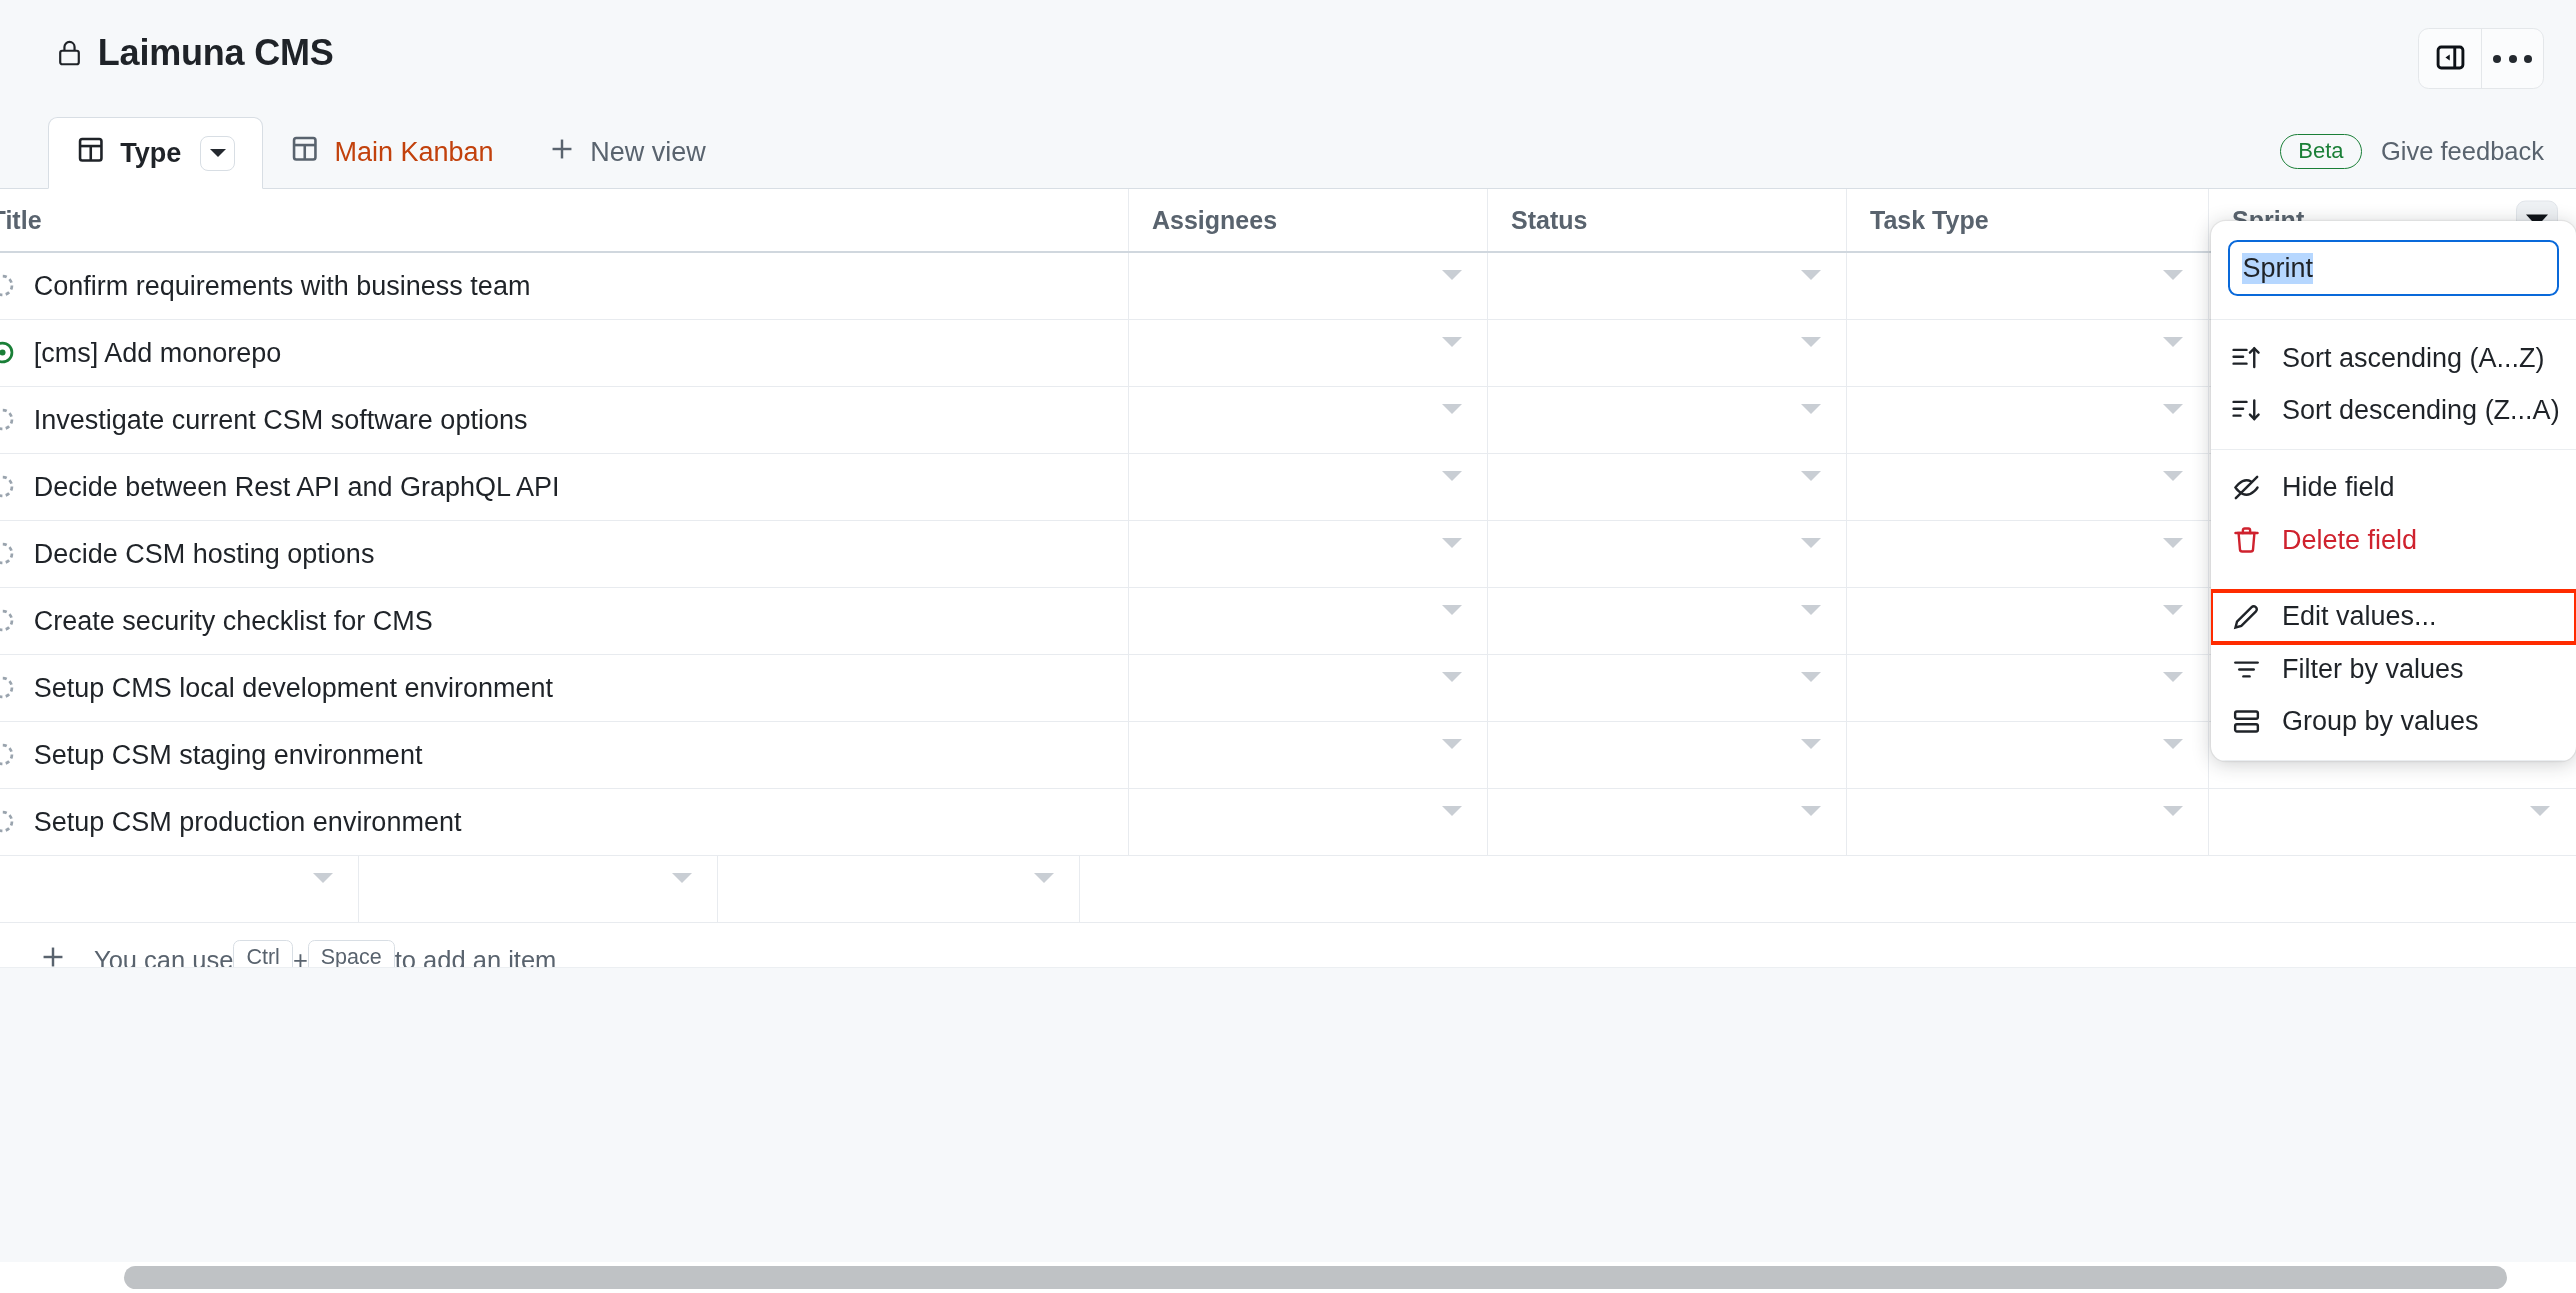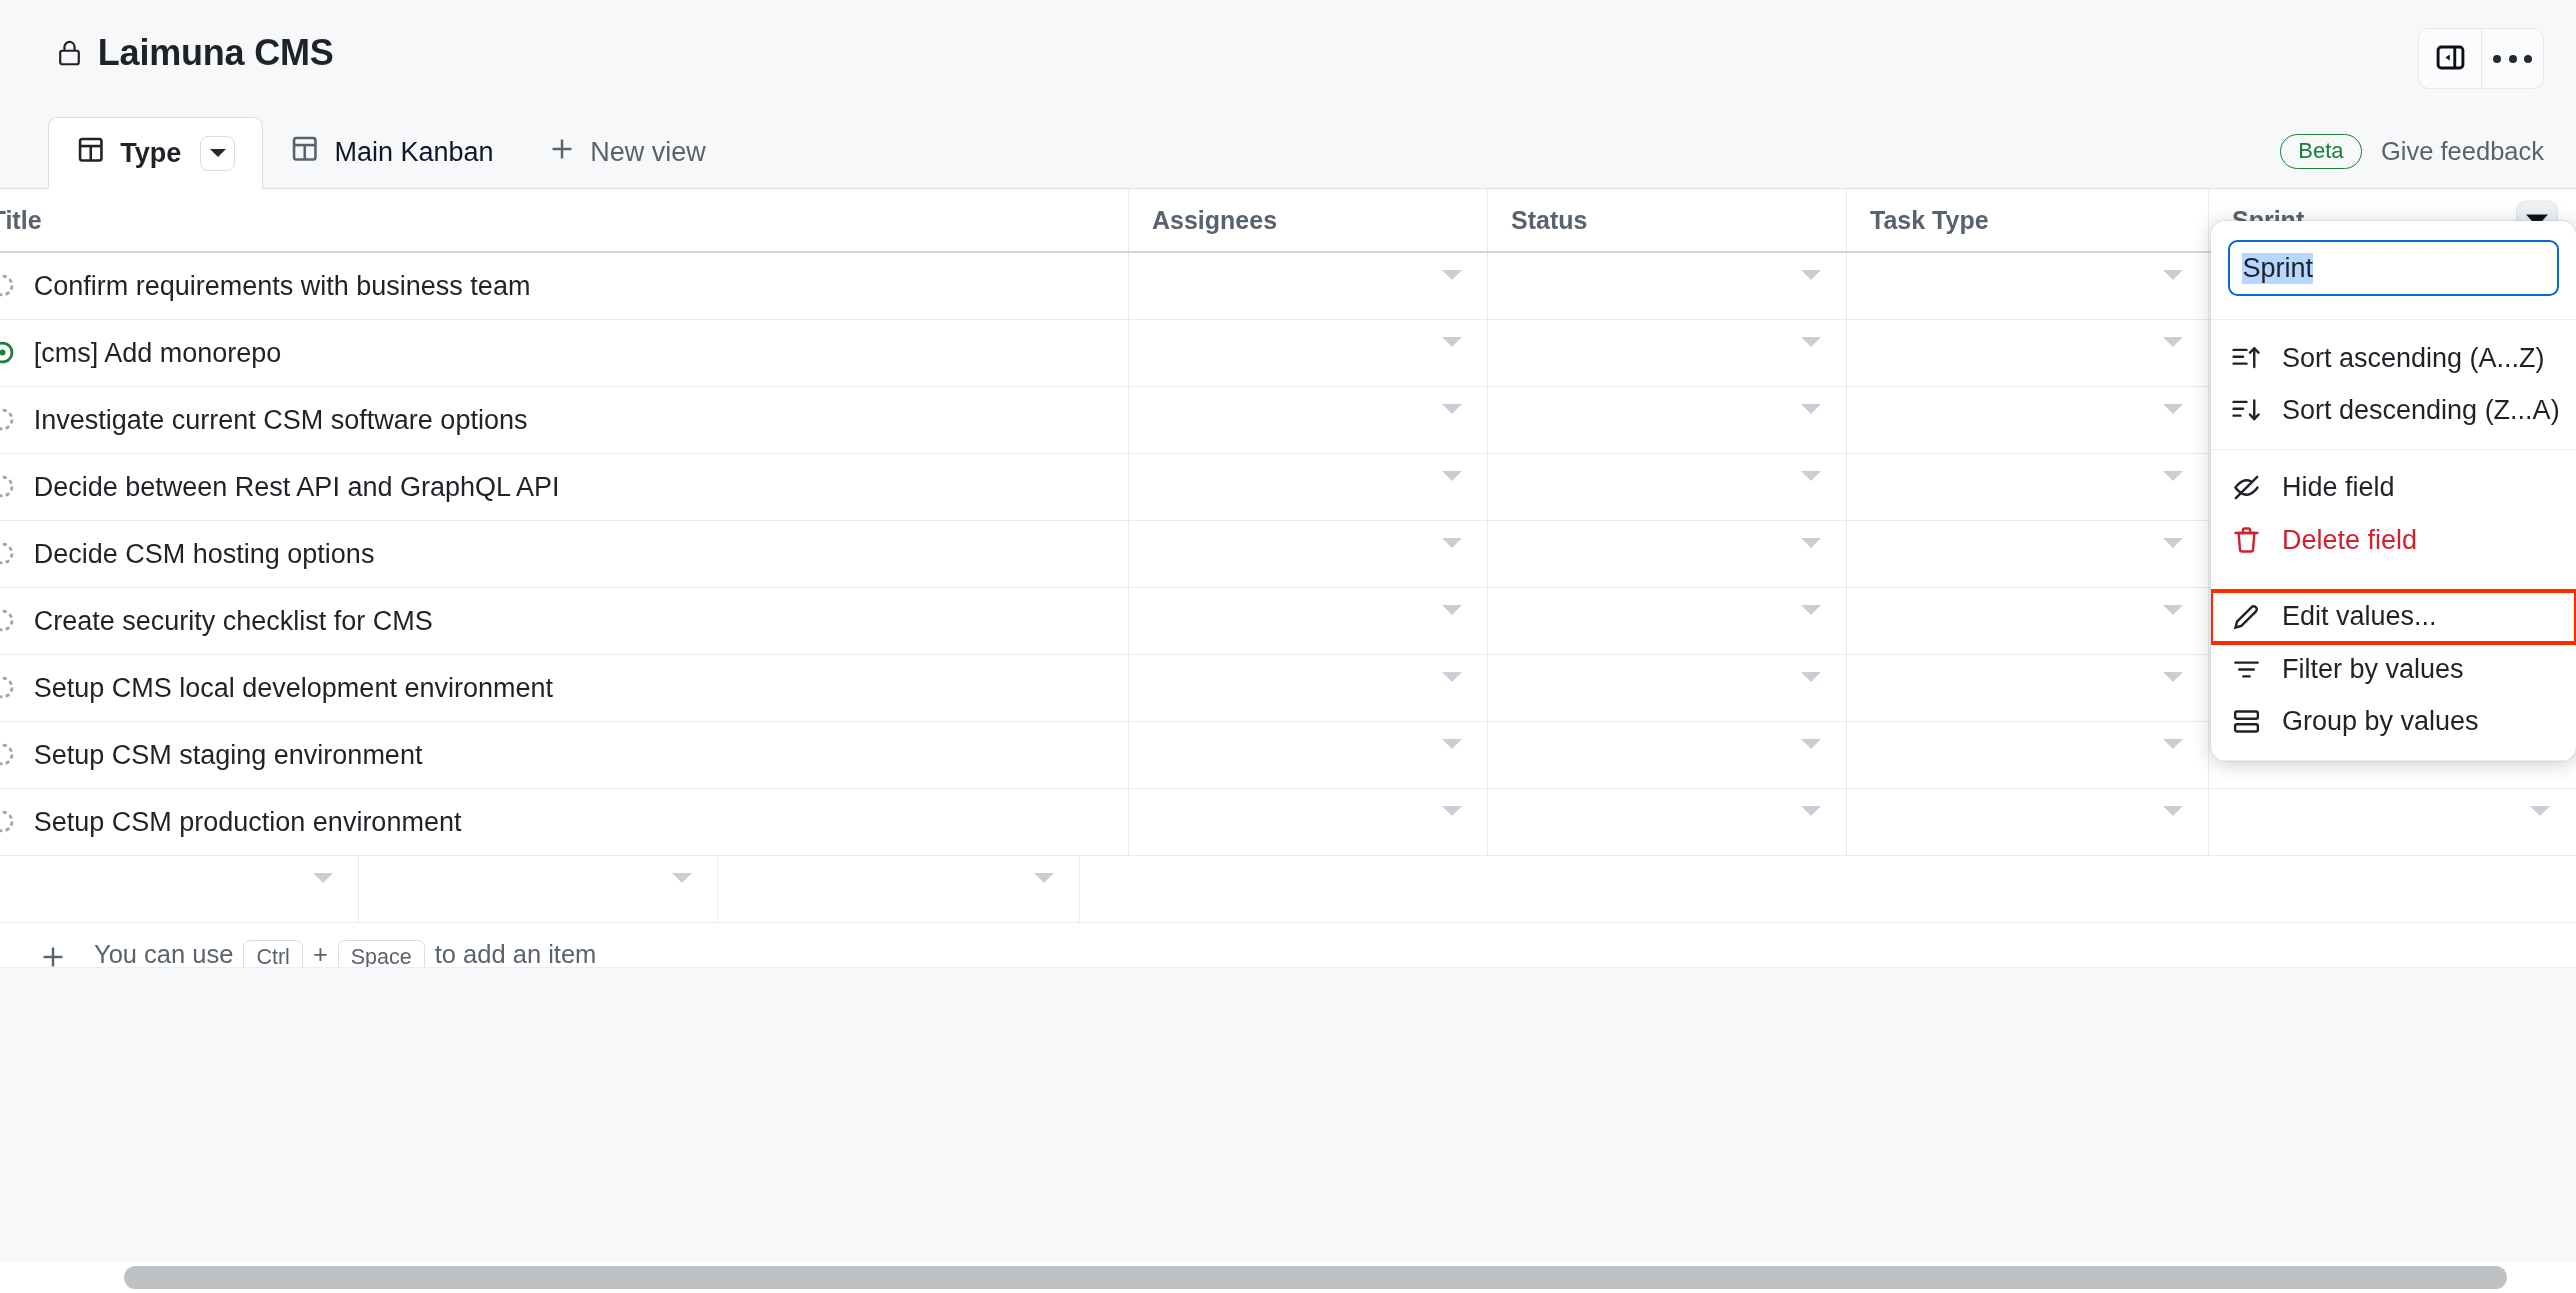--- a/index.html
+++ b/index.html
@@ -21,21 +21,21 @@
      border: 1.3px solid #e4e7ea; border-radius: 10.7px; background: #fbfcfd; overflow: hidden; }
   .win-btn { width: 62px; height: 59px; display: flex; align-items: center; justify-content: center; cursor: pointer; background: transparent; }
   .win-btn + .win-btn { border-left: 1.3px solid #e4e7ea; }
   .dots { display: flex; gap: 7.4px; }
   .dots i { width: 8px; height: 8px; border-radius: 50%; background: #24292f; display: block; }
 
   
   .tabstrip { position: absolute; left: 0; top: 114px; width: 2576px; height: 75px; background: #f6f8fa;
      border-bottom: 1.3px solid #d8dee4; display: flex; align-items: flex-end; }
   .tab { height: 72px; display: flex; align-items: center; gap: 14.8px; padding: 0 27px; cursor: pointer;
-     font-size: 27px; color: #0f172a; position: relative; }
+     font-size: 27px; color: #c2410c; position: relative; }
   .tab.active { background: #ffffff; color: #1f2328; font-weight: 600;
      border: 1.3px solid #d8dee4; border-bottom: 1.3px solid #ffffff; border-radius: 9.4px 9.4px 0 0; margin-bottom: -1.3px; }
   .tab-caret { width: 35px; height: 35px; border: 1.3px solid #d8dee4; border-radius: 8px;
      display: flex; align-items: center; justify-content: center; background: #fff; margin-left: 4px; }
   .newview { display: flex; align-items: center; gap: 14.8px; padding: 0 27px; height: 72px;
      font-size: 27px; color: #59636e; cursor: pointer; }
 
   .beta-wrap { position: absolute; right: 32px; top: 134px; display: flex; align-items: center; gap: 19px; }
   .beta-badge { border: 1.3px solid #1a7f37; color: #1a7f37; border-radius: 27px; padding: 5.4px 17.4px;
      font-size: 22px; line-height: 1; }
@@ -65,21 +65,21 @@
      border-top: 8.7px solid #24292f; }
   .hdr-caret-btn { position: absolute; right: 17.4px; top: 50%; transform: translateY(-50%);
      width: 42px; height: 39px; background: #eef1f4; border: 1.3px solid #e1e5ea; border-radius: 9.4px;
      display: flex; align-items: center; justify-content: center; cursor: pointer; }
   .sprint-chip { margin-left: 23px; background: #f0f2f5; border: 1.3px solid #dfe3e8; border-radius: 27px;
      padding: 6.7px 20px; font-size: 24px; color: #1f2328; font-weight: 500; }
 
   .addrow { display: flex; align-items: center; height: 70px; width: 2576px;
      border-bottom: 1.3px solid #e8ebef; background: #fff; }
   .addrow .plus { margin-left: 39px; margin-right: 27px; color: #59636e; }
-  .addrow .txt { font-size: 25.5px; color: #59636e; display: flex; align-items: flex-start; gap: 10px; }
+  .addrow .txt { font-size: 25.5px; color: #59636e; display: flex; align-items: flex-end; gap: 0; }
   .kbd { border: 1.3px solid #d8dee4; border-radius: 6.7px; padding: 2.7px 12px; font-size: 21.5px;
      color: #59636e; background: #fff; line-height: 1.3; }
 
   .below { position: absolute; left: 0; top: 967px; width: 2576px; height: 295px; background: #f6f8fa;
      border-top: 1.3px solid #eceff2; }
 
   
   .scrollbar-track { position: absolute; left: 0; bottom: 0; width: 2576px; height: 31px; background: #ffffff; }
   .scrollbar-thumb { position: absolute; left: 124px; top: 4px; width: 2383px; height: 23px;
      background: #bfc2c5; border-radius: 11.4px; cursor: pointer; }

